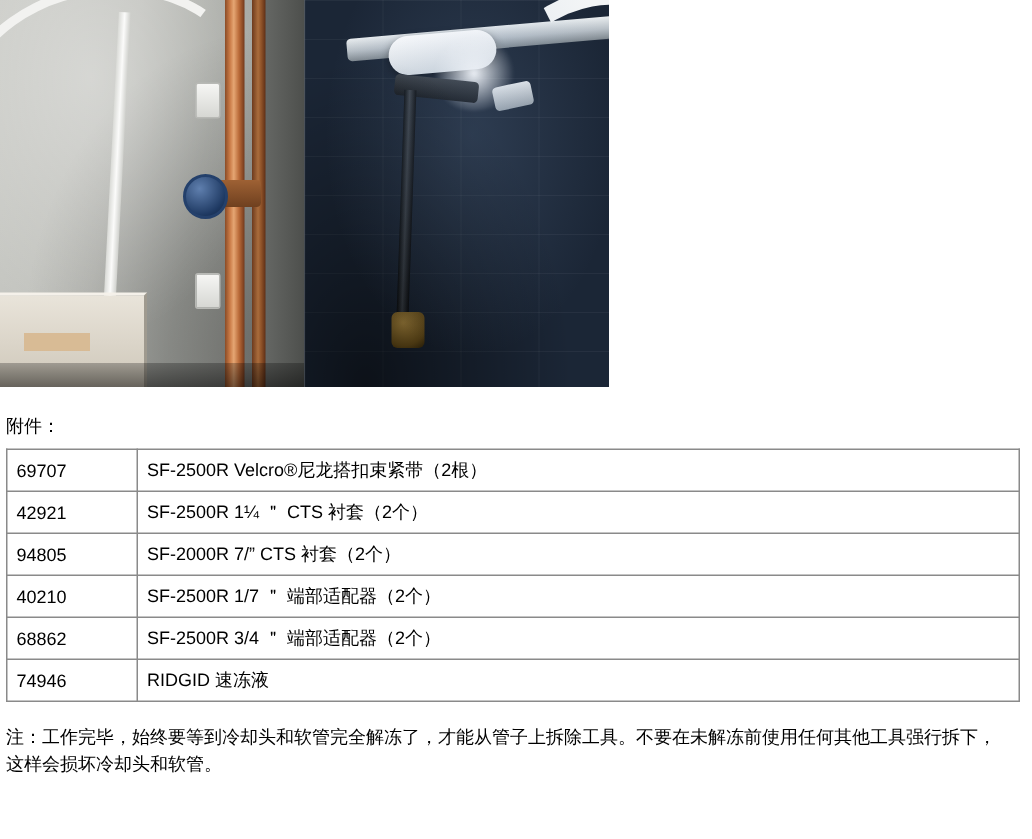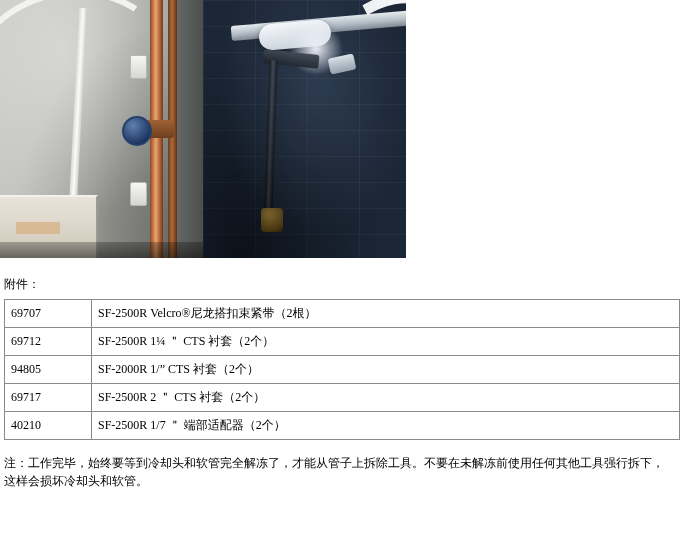--- a/index.html
+++ b/index.html
@@ -196,21 +196,20 @@
     margin-left: 4px;
     table-layout: fixed;
   }
   table.parts td {
     border: 1px solid #8a8a8a;
     height: 23px;
     padding: 2px 6px;
     font-size: 12px;
     vertical-align: middle;
     color: #000;
-    font-family: Liberation Serif, serif;
   }
   td.code { width: 74px; }
   .note {
     margin: 14px 4px 0 4px;
     font-size: 12px;
     line-height: 1.5;
     width: 668px;
   }
 </style>
 </head>
@@ -257,33 +256,37 @@
 
   <div class="accessories-label">附件：</div>
 
   <table class="parts">
     <tbody>
       <tr>
         <td class="code">69707</td>
         <td class="desc">SF-2500R Velcro®尼龙搭扣束紧带（2根）</td>
       </tr>
       <tr>
-        <td class="code">69712</td>
+        <td class="code">42921</td>
         <td class="desc">SF-2500R 1¼ ＂ CTS 衬套（2个）</td>
       </tr>
       <tr>
         <td class="code">94805</td>
-        <td class="desc">SF-2000R 1/”  CTS 衬套（2个）</td>
-      </tr>
-      <tr>
-        <td class="code">69717</td>
-        <td class="desc">SF-2500R 2 ＂ CTS 衬套（2个）</td>
+        <td class="desc">SF-2000R 7/”  CTS 衬套（2个）</td>
       </tr>
       <tr>
         <td class="code">40210</td>
         <td class="desc">SF-2500R 1/7 ＂ 端部适配器（2个）</td>
       </tr>
+      <tr>
+        <td class="code">68862</td>
+        <td class="desc">SF-2500R 3/4 ＂  端部适配器（2个）</td>
+      </tr>
+      <tr>
+        <td class="code">74946</td>
+        <td class="desc">RIDGID 速冻液</td>
+      </tr>
     </tbody>
   </table>
 
   <div class="note">注：工作完毕，始终要等到冷却头和软管完全解冻了，才能从管子上拆除工具。不要在未解冻前使用任何其他工具强行拆下，这样会损坏冷却头和软管。</div>
 
 </div>
 
 </body></html>

